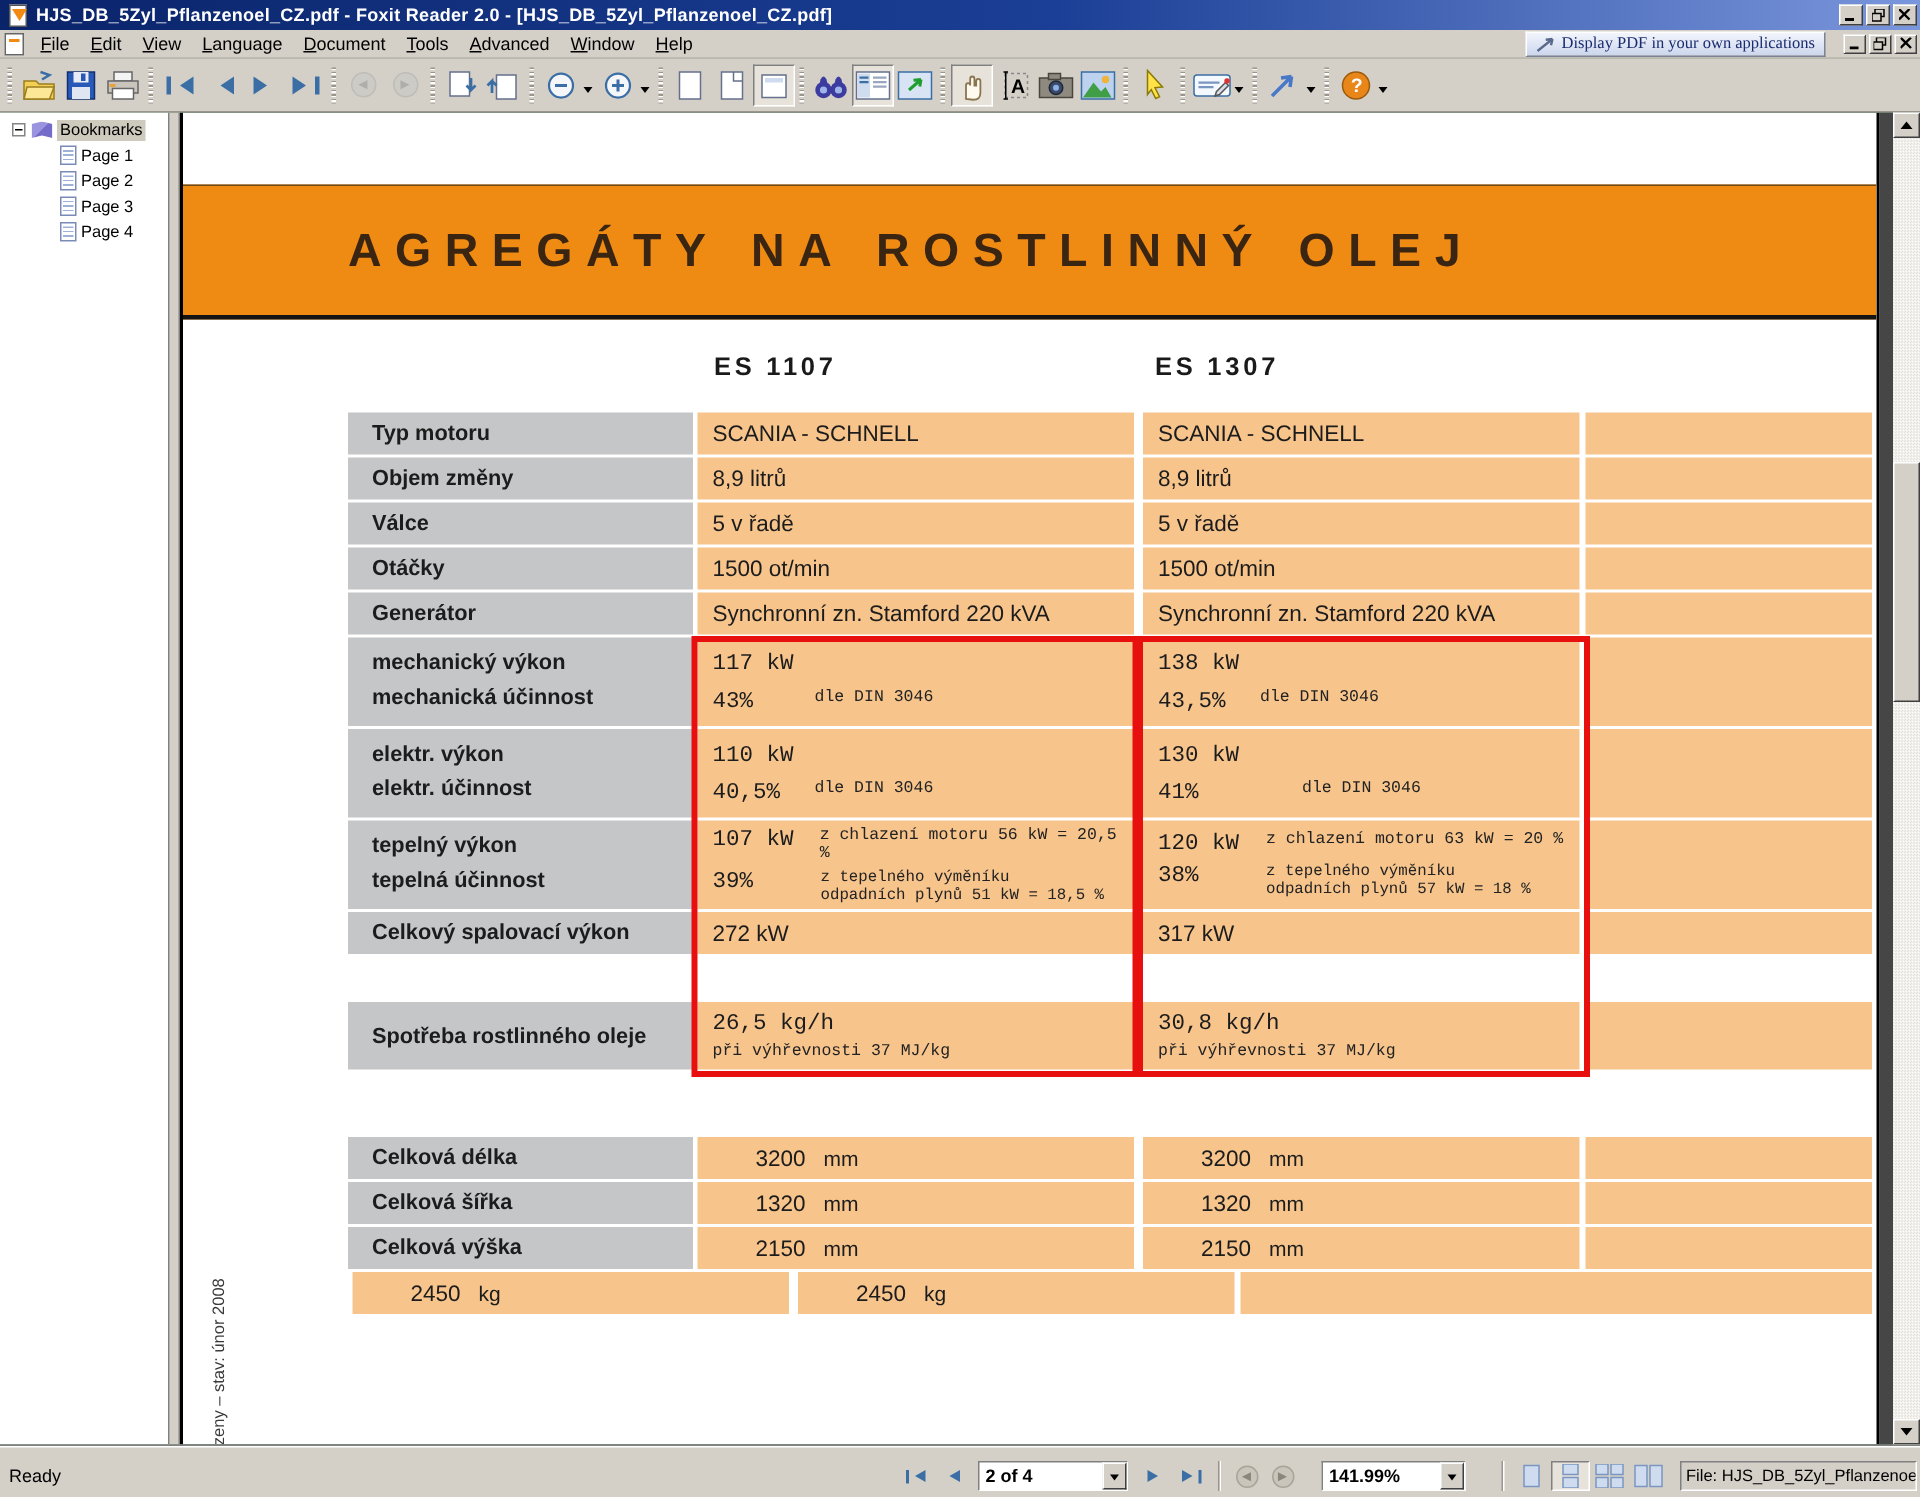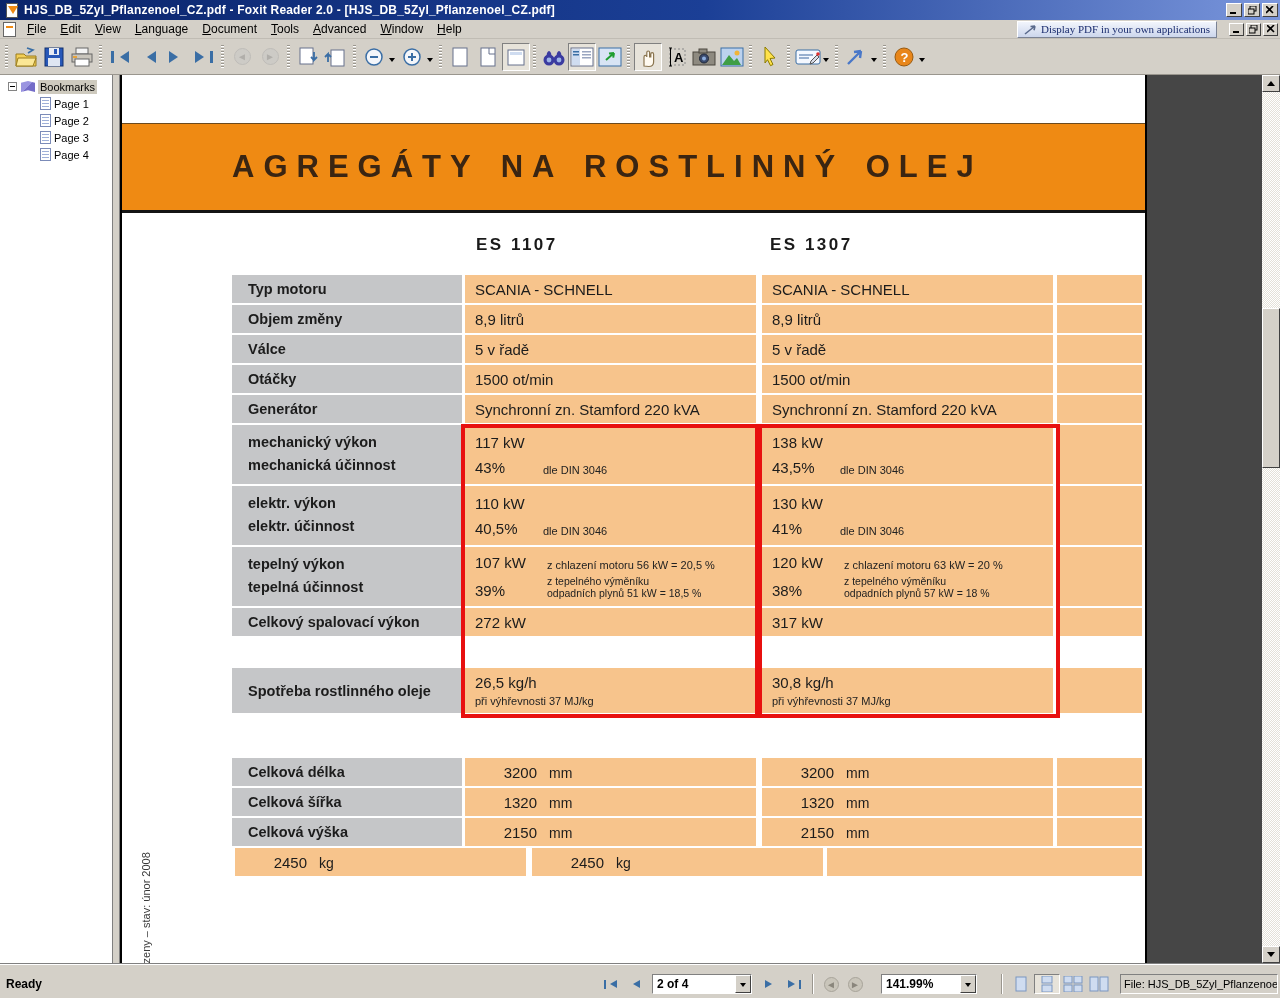--- a/index.html
+++ b/index.html
@@ -49,41 +49,41 @@
   .expand-box::after { content:""; position:absolute; left:1px; top:3px; width:5px; height:1px; background:#000; }
   .book-icon { width:14px; height:11px; margin-right:3px; background:linear-gradient(135deg,#9a94e0 0 50%,#746cc8 50% 100%); clip-path:polygon(0 15%,50% 0,100% 15%,100% 100%,50% 85%,0 100%); flex-shrink:0; }
   .pg-icon { width:11px; height:13px; background:#fff; border:1px solid #7b8bb8; margin-right:3px; position:relative; flex-shrink:0; }
   .pg-icon::before { content:""; position:absolute; left:1px; top:2px; right:1px; height:8px;
     background:repeating-linear-gradient(to bottom,#9fb0d8 0 1px,transparent 1px 3px); }
   .bm-label-sel { background:#cecabe; padding:1px 2px; }
 
   .splitter { width:7px; background:#d4d0c8; border-right:1px solid #808080; flex-shrink:0; }
 
   .doc-area { flex:1; background:#464646; position:relative; overflow:hidden; }
-  .pdf-page { position:absolute; left:0; top:0; width:1027px; height:100%; background:#fff; border-left:2px solid #000; border-right:2px solid #000; overflow:hidden; }
+  .pdf-page { position:absolute; left:0; top:0; width:1133px; height:100%; background:#fff; border-left:2px solid #000; border-right:2px solid #000; overflow:hidden; }
 
   
   .banner { position:absolute; left:0; top:48px; width:100%; height:90px; background:#ef8a13; border-top:1px solid #6b4a1e; border-bottom:3px solid #141414; display:flex; align-items:center; }
   .banner-title { margin-left:110px; font-size:31px; font-weight:bold; color:#3a2512; letter-spacing:9px; word-spacing:4px; }
   .col-header { position:absolute; top:160px; font-size:17px; font-weight:bold; color:#1a1a1a; letter-spacing:2.5px; }
   .col-header.h1 { left:354px; }
   .col-header.h2 { left:648px; }
 
   .spec-table { position:absolute; left:110px; top:200px; right:3px; }
   .r { display:flex; margin-bottom:2px; font-size:15px; color:#1c1c1c; }
   .cell { display:flex; }
   .lab { width:230px; background:#c5c6c8; padding-left:16px; font-weight:bold; font-size:14.5px; flex-direction:column; justify-content:center; flex-shrink:0; }
   .v1 { width:291px; margin-left:3px; background:#f7c48c; padding-left:10px; flex-direction:column; justify-content:center; flex-shrink:0; }
   .v2 { width:291px; margin-left:6px; background:#f7c48c; padding-left:10px; flex-direction:column; justify-content:center; flex-shrink:0; }
   .rest { flex:1; margin-left:4px; background:#f7c48c; }
   .h28 > .cell { height:28px; }
   .h59 > .cell { height:59px; }
   .h45 > .cell { height:45px; }
   .lab2 { justify-content:space-around; padding-top:5px; padding-bottom:7px; }
-  .vline { display:flex; align-items:flex-end; }
+  .vline { display:flex; align-items:flex-start;font-family:Liberation Mono, monospace; }
   .pctw { display:inline-block; width:68px; }
   .note { font-size:11px; color:#222; }
   .note2 { font-size:10.5px; line-height:12px; color:#222; }
   .gap-row { height:30px; }
   .spacer43 { height:43px; }
   .num { display:inline-block; width:62px; text-align:right; }
   .unit { margin-left:12px; font-size:14px; }
   .red-box { position:absolute; border:4px solid #e8100f; pointer-events:none; }
   .red1 { left:339px; top:349px; width:298px; height:294px; }
   .red2 { left:636px; top:349px; width:302px; height:294px; }
@@ -94,21 +94,21 @@
   .sb-btn { width:18px; height:17px; background:#d4d0c8; border:1px solid; border-color:#fff #404040 #404040 #fff; display:flex; align-items:center; justify-content:center; flex-shrink:0; }
   .arr-up { width:0; height:0; border:4px solid transparent; border-bottom:5px solid #000; margin-top:-4px; }
   .arr-down { width:0; height:0; border:4px solid transparent; border-top:5px solid #000; margin-bottom:-4px; }
   .sb-track { flex:1; position:relative; }
   .sb-thumb { position:absolute; left:0; top:216px; width:18px; height:160px; background:#d4d0c8; border:1px solid; border-color:#fff #404040 #404040 #fff; }
 
   
   .statusbar { height:35px; background:#d4d0c8; border-top:1px solid #808080; box-shadow:inset 0 1px 0 #fff; flex-shrink:0; display:flex; flex-direction:column; }
   .sb-strip { height:8px; }
   .sb-row { flex:1; display:flex; align-items:center; padding:0 2px 2px 6px; font-size:12px; color:#000; }
-  .sb-ready { flex:1;font-weight:bold; }
+  .sb-ready { flex:1; }
   .st-btn { width:24px; height:20px; display:flex; align-items:center; justify-content:center; }
   .combo { display:flex; height:20px; background:#fff; border:1px solid; border-color:#808080 #fff #fff #808080; margin:10px 6px; }
   .combo-text { padding:2px 4px; font-size:12px; font-weight:bold; white-space:nowrap; flex:1; }
   .combo-btn { width:16px; background:#d4d0c8; border:1px solid; border-color:#fff #404040 #404040 #fff; display:flex; align-items:center; justify-content:center; }
   .combo-btn::after { content:""; width:0; height:0; border:3px solid transparent; border-top:4px solid #000; margin-top:4px; }
   .st-sep { width:1px; height:20px; background:#9a968e; margin:0 6px; box-shadow:1px 0 0 #fff; }
   .layout-btn { width:26px; height:20px; display:flex; align-items:center; justify-content:center; border:1px solid transparent; }
   .layout-btn.pressed { border-color:#808080 #fff #fff #808080; background:#e7e3da; }
   .file-box { width:158px; height:20px; border:1px solid; border-color:#808080 #fff #fff #808080; font-size:11px; padding:3px 2px 0 3px; white-space:nowrap; overflow:hidden; margin-left:8px; }
 
@@ -533,21 +533,21 @@
                 </div>
                 <div class="vline" style="margin-top:8px;">
                   <span class="pctw">40,5%</span>
                   <span class="note">dle DIN 3046</span>
                 </div>
               </div>
             <div class="cell v2">
                 <div class="vline">
                   <span>130 kW</span>
                 </div>
-                <div class="vline" style="margin-top:8px;">
+                <div class="vline" style="margin-top:8px;gap:28px;">
                   <span class="pctw">41%</span>
                   <span class="note">dle DIN 3046</span>
                 </div>
               </div>
             <div class="cell rest"></div>
           </div>
 
           <div class="r h59">
             <div class="cell lab lab2">
                 <span>tepelný výkon</span>

